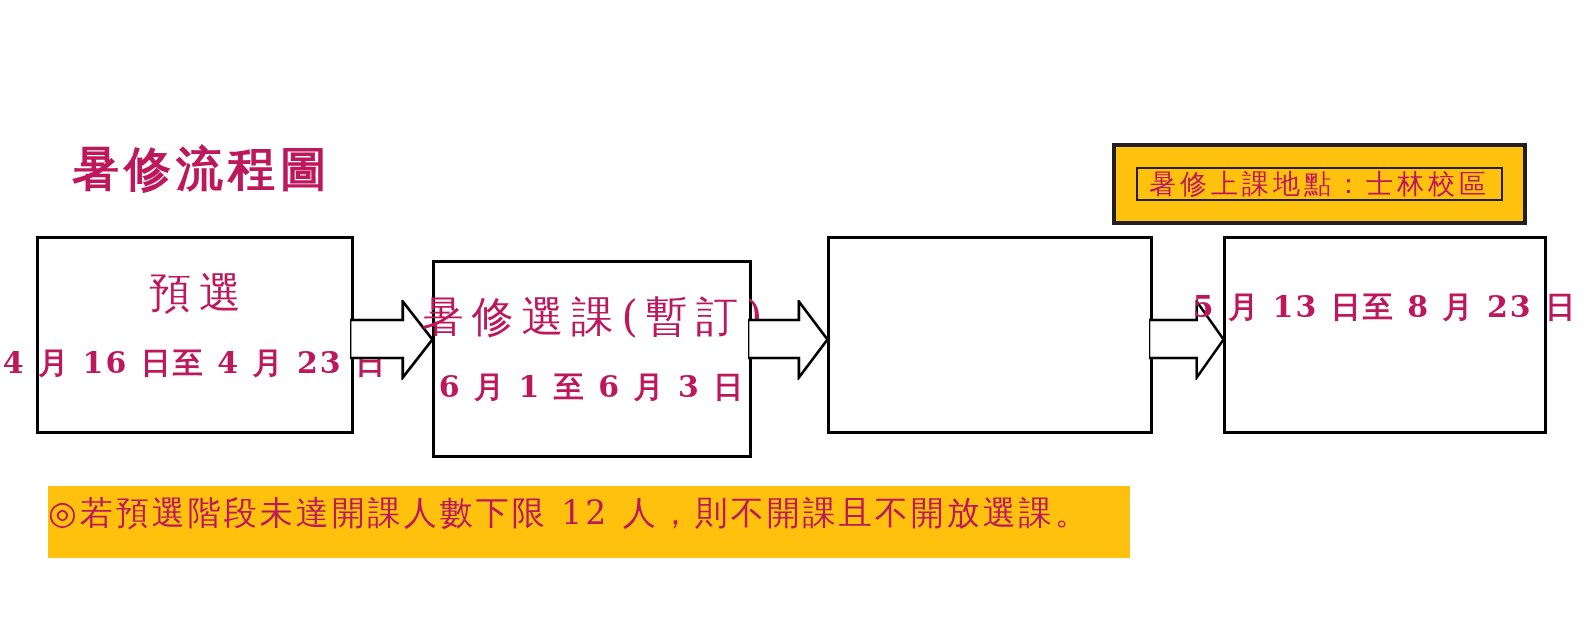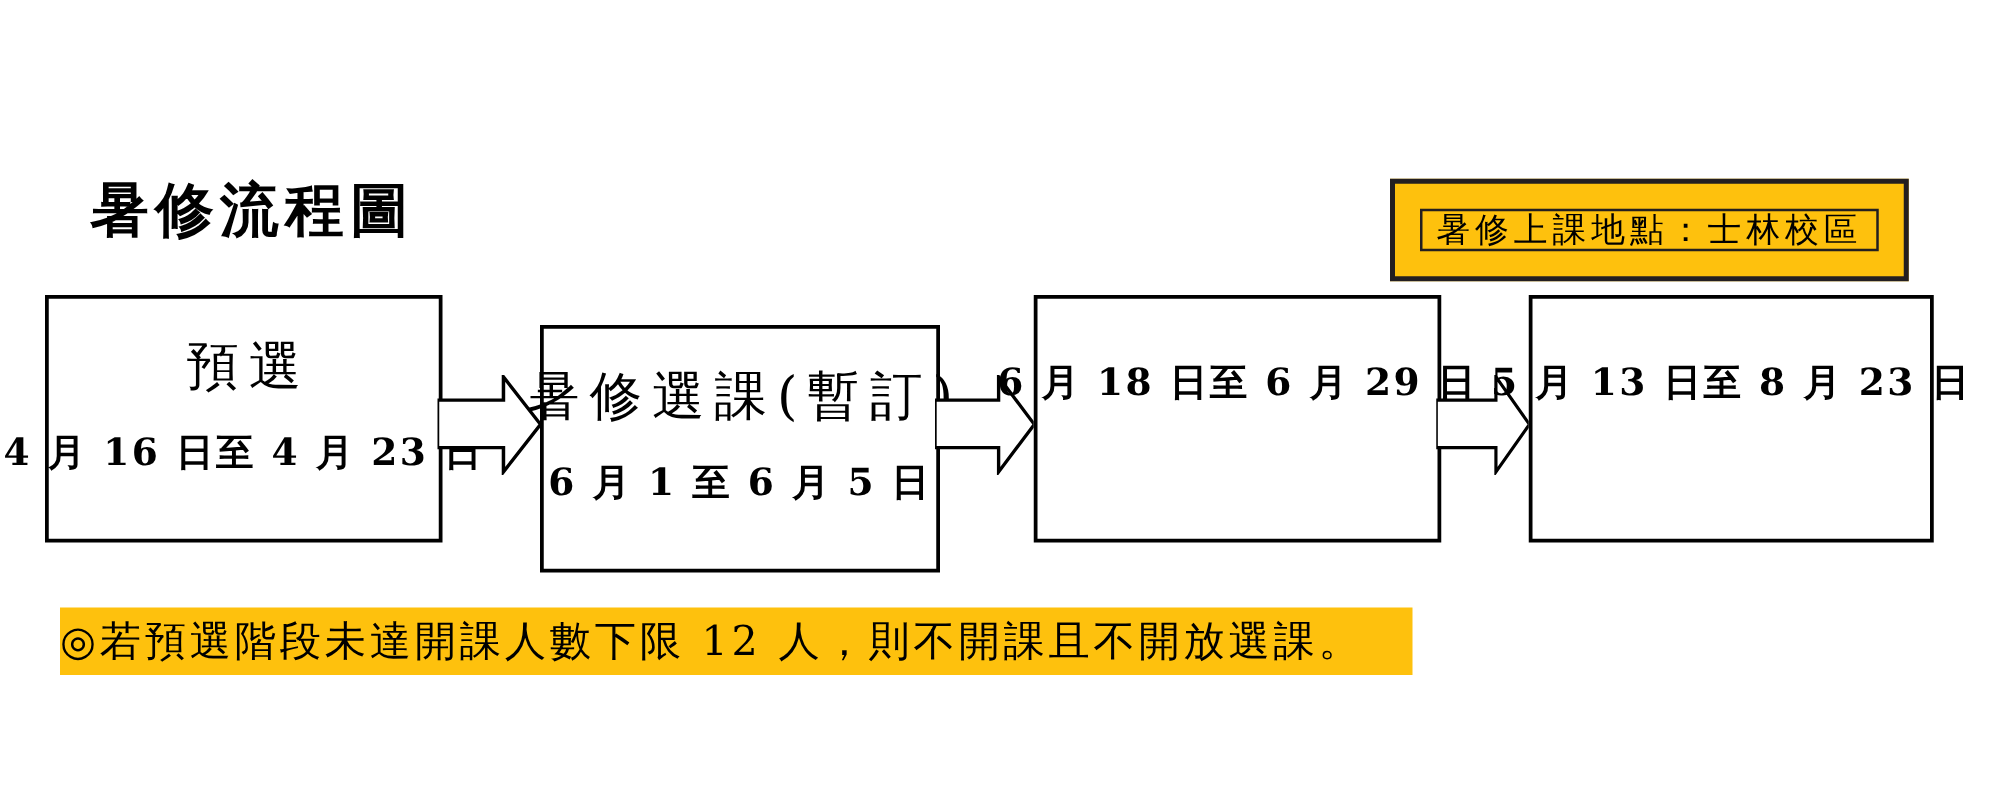--- a/index.html
+++ b/index.html
@@ -7,21 +7,21 @@
     padding: 0;
     background: #ffffff;
   }
   #canvas {
     position: relative;
     width: 1593px;
     height: 629px;
     background: #ffffff;
     overflow: hidden;
     font-family: "DejaVu Serif", "Liberation Serif", serif;
-    color: #000000;
+    color: #be185d;
   }
 
   
   .page-title {
     position: absolute;
     left: 72px;
     top: 140px;
     font-size: 47px;
     font-weight: bold;
     letter-spacing: 5px;
@@ -98,21 +98,21 @@
   #arrow-1 { left: 748px;  width: 81px; }
   #arrow-2 { left: 1149px; width: 76px; }
   .flow-arrow svg { display: block; width: 100%; height: 100%; }
 
   
   .note {
     position: absolute;
     left: 48px;
     top: 486px;
     width: 1082px;
-    height: 54px;
+    height: 72px;
     background: #fec10d;
     font-size: 33px;
     line-height: 54px;
     letter-spacing: 3px;
     white-space: nowrap;
     overflow: visible;
   }
 </style>
 </head>
 <body>
@@ -131,31 +131,30 @@
   </div>
 
   <div id="arrow-0" class="flow-arrow">
     <svg viewBox="0 0 78 80" preserveAspectRatio="none" aria-hidden="true">
       <polygon points="0,20 49,20 49,1.5 76.5,39.5 49,77.5 49,58 0,58" fill="#ffffff" stroke="#000000" stroke-width="2.6"></polygon>
     </svg>
   </div>
 
   <div id="step-1" class="step-box">
     <div class="step-title">暑修選課(暫訂)</div>
-    <div class="step-date">6 月 1 至 6 月 5 日</div>
+    <div class="step-date">6 月 1 至 6 月 3 日</div>
   </div>
 
   <div id="arrow-1" class="flow-arrow">
     <svg viewBox="0 0 78 80" preserveAspectRatio="none" aria-hidden="true">
       <polygon points="0,20 49,20 49,1.5 76.5,39.5 49,77.5 49,58 0,58" fill="#ffffff" stroke="#000000" stroke-width="2.6"></polygon>
     </svg>
   </div>
 
   <div id="step-2" class="step-box">
-    <div class="step-date">6 月 18 日至 6 月 29 日</div>
   </div>
 
   <div id="arrow-2" class="flow-arrow">
     <svg viewBox="0 0 78 80" preserveAspectRatio="none" aria-hidden="true">
       <polygon points="0,20 49,20 49,1.5 76.5,39.5 49,77.5 49,58 0,58" fill="#ffffff" stroke="#000000" stroke-width="2.6"></polygon>
     </svg>
   </div>
 
   <div id="step-3" class="step-box">
     <div class="step-date">5 月 13 日至 8 月 23 日</div>

